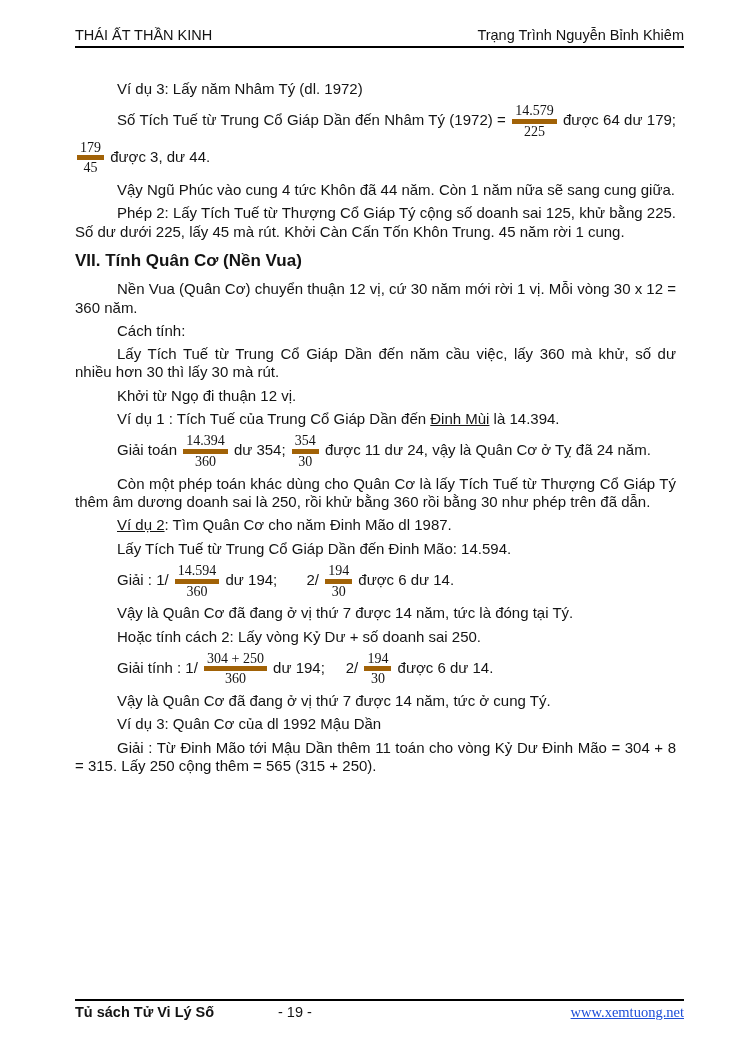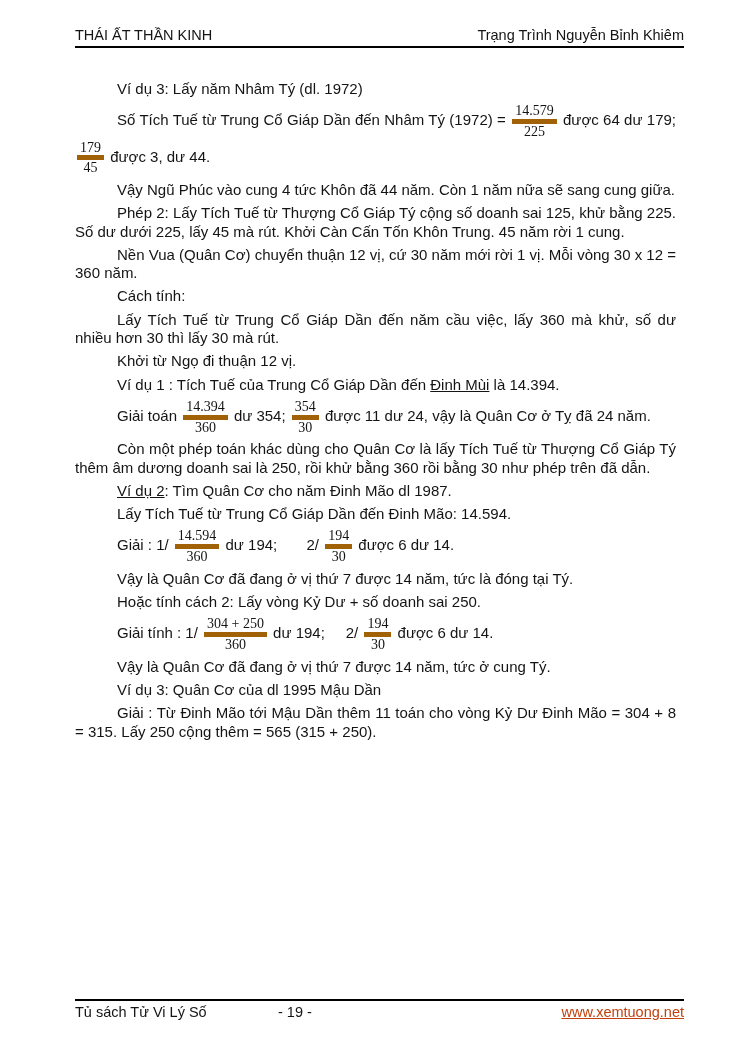--- a/index.html
+++ b/index.html
@@ -51,56 +51,57 @@
   .footer-rule {
     position:absolute; top:999px; left:75px; right:60px;
     height:0; border:none; border-top:2px solid #000;
     margin:0;
   }
   .footer {
     position:absolute; top:1004px; left:75px; right:60px;
     display:flex; align-items:baseline;
     font-size:14.5px; line-height:1.2;
   }
-  .footer .f-left  { flex:1; text-align:left; }
+  .footer .f-left  { flex:1; text-align:left;font-weight:bold; }
   .footer .f-mid   { flex:1; }
   .footer .f-right { flex:1; text-align:right; }
-  .footer a { color:#c2410c; text-decoration:underline; cursor:pointer; }
+  .footer a { color:#1d4ed8; text-decoration:underline; cursor:pointer;font-family:Liberation Serif, serif; }
 </style>
 </head>
 <body>
 
 <div class="page">
 
   <div class="header">
     <span>THÁI ẤT THẦN KINH</span>
     <span>Trạng Trình Nguyễn Bỉnh Khiêm</span>
   </div>
   <hr class="header-rule">
 
   <div class="content">
       <p class="normal indent">Ví dụ 3: Lấy năm Nhâm Tý (dl. 1972)</p>
       <p class="normal indent">Số Tích Tuế từ Trung Cổ Giáp Dần đến Nhâm Tý (1972) = <span class="frac"><span class="num">14.579</span><span class="den">225</span></span> được 64 dư 179; <span class="frac"><span class="num">179</span><span class="den">45</span></span> được 3, dư 44.</p>
       <p class="normal indent">Vậy Ngũ Phúc vào cung 4 tức Khôn đã 44 năm. Còn 1 năm nữa sẽ sang cung giữa.</p>
       <p class="normal indent">Phép 2: Lấy Tích Tuế từ Thượng Cổ Giáp Tý cộng số doanh sai 125, khử bằng 225. Số dư dưới 225, lấy 45 mà rút. Khởi Càn Cấn Tốn Khôn Trung. 45 năm rời 1 cung.</p>
+      <h2 class="heading">VII. Tính Quân Cơ (Nền Vua)</h2>
       <p class="normal indent">Nền Vua (Quân Cơ) chuyển thuận 12 vị, cứ 30 năm mới rời 1 vị. Mỗi vòng 30 x 12 = 360 năm.</p>
       <p class="normal indent">Cách tính:</p>
       <p class="normal indent">Lấy Tích Tuế từ Trung Cổ Giáp Dần đến năm cầu việc, lấy 360 mà khử, số dư nhiều hơn 30 thì lấy 30 mà rút.</p>
       <p class="normal indent">Khởi từ Ngọ đi thuận 12 vị.</p>
       <p class="normal indent">Ví dụ 1 : Tích Tuế của Trung Cổ Giáp Dần đến <span class="ul">Đinh Mùi</span> là 14.394.</p>
       <p class="normal indent">Giải toán <span class="frac"><span class="num">14.394</span><span class="den">360</span></span> dư 354; <span class="frac"><span class="num">354</span><span class="den">30</span></span> được 11 dư 24, vậy là Quân Cơ ở Tỵ đã 24 năm.</p>
       <p class="normal indent">Còn một phép toán khác dùng cho Quân Cơ là lấy Tích Tuế từ Thượng Cổ Giáp Tý thêm âm dương doanh sai là 250, rồi khử bằng 360 rồi bằng 30 như phép trên đã dẫn.</p>
       <p class="normal indent"><span class="ul">Ví dụ 2</span>: Tìm Quân Cơ cho năm Đinh Mão dl 1987.</p>
       <p class="normal indent">Lấy Tích Tuế từ Trung Cổ Giáp Dần đến Đinh Mão: 14.594.</p>
       <p class="normal indent">Giải : 1/ <span class="frac"><span class="num">14.594</span><span class="den">360</span></span> dư 194;&nbsp;&nbsp;&nbsp;&nbsp;&nbsp;&nbsp; 2/ <span class="frac"><span class="num">194</span><span class="den">30</span></span> được 6 dư 14.</p>
       <p class="normal indent">Vậy là Quân Cơ đã đang ở vị thứ 7 được 14 năm, tức là đóng tại Tý.</p>
       <p class="normal indent">Hoặc tính cách 2: Lấy vòng Kỷ Dư + số doanh sai 250.</p>
       <p class="normal indent">Giải tính : 1/ <span class="frac"><span class="num">304 + 250</span><span class="den">360</span></span> dư 194;&nbsp;&nbsp;&nbsp;&nbsp; 2/ <span class="frac"><span class="num">194</span><span class="den">30</span></span> được 6 dư 14.</p>
       <p class="normal indent">Vậy là Quân Cơ đã đang ở vị thứ 7 được 14 năm, tức ở cung Tý.</p>
-      <p class="normal indent">Ví dụ 3: Quân Cơ của dl 1995 Mậu Dần</p>
+      <p class="normal indent">Ví dụ 3: Quân Cơ của dl 1992 Mậu Dần</p>
       <p class="normal indent">Giải : Từ Đinh Mão tới Mậu Dần thêm 11 toán cho vòng Kỷ Dư Đinh Mão = 304 + 8 = 315. Lấy 250 cộng thêm = 565 (315 + 250).</p>
     </div>
 
   <hr class="footer-rule">
   <div class="footer">
     <span class="f-left">Tủ sách Tử Vi Lý Số</span>
     <span class="f-mid">- 19 -</span>
     <span class="f-right"><a>www.xemtuong.net</a></span>
   </div>
 

